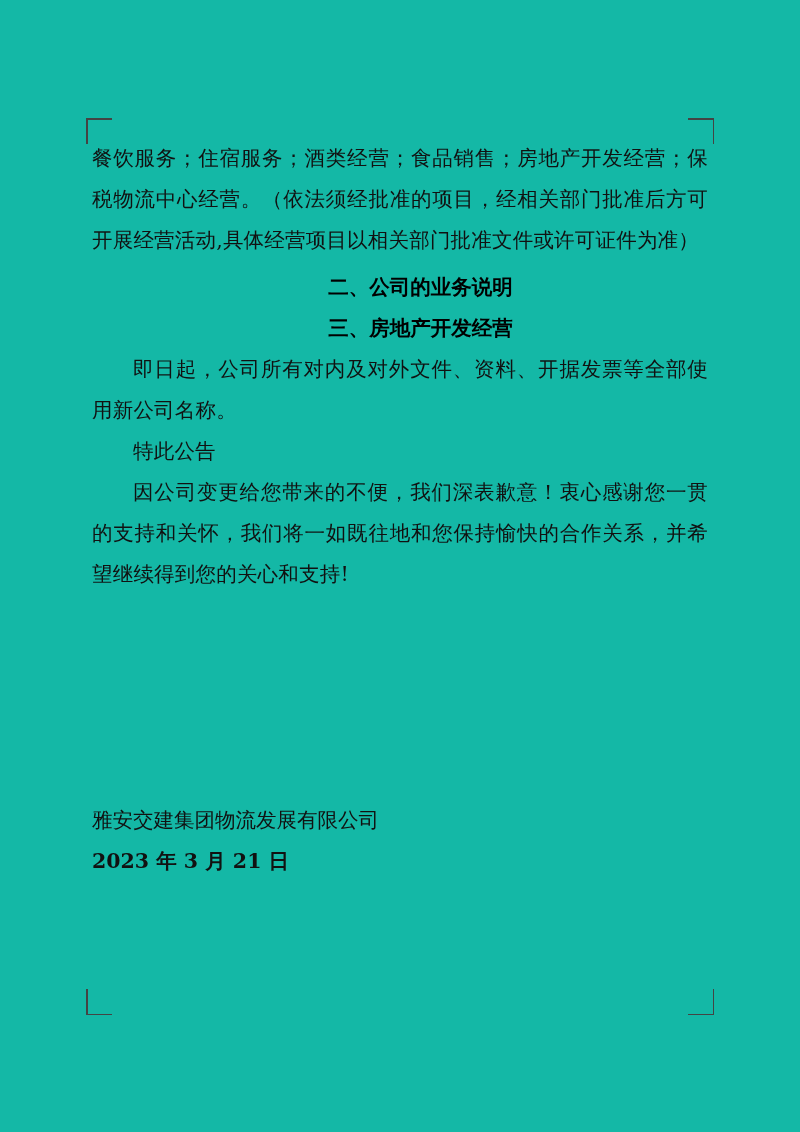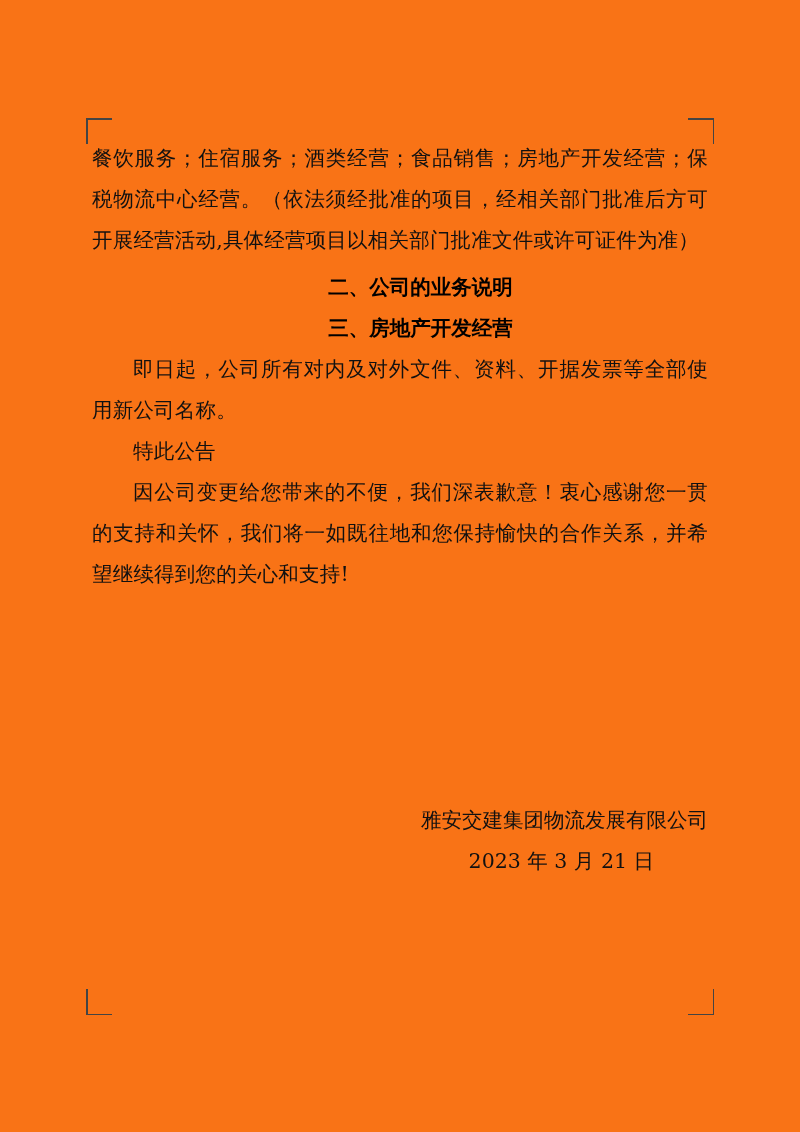--- a/index.html
+++ b/index.html
@@ -15,21 +15,21 @@
     color: #000000;
     overflow: hidden;
   }
 
   .page {
     position: absolute;
     left: 0;
     top: 0;
     width: 800px;
     height: 1132px;
-    background: #f97316;
+    background: #14b8a6;
   }
 
   
   .crop {
     position: absolute;
     width: 26px;
     height: 26px;
   }
   .crop::before,
   .crop::after {
@@ -84,33 +84,33 @@
     text-align: center;
   }
 
   .spacer-sm { height: 6px; }
 
   .signature {
     position: absolute;
     left: 92px;
     top: 800px;
     width: 616px;
-    text-align: right;
     padding-right: 6px;
   }
   .sig-line {
     font-size: 20.5px;
     line-height: 41px;
     color: #111;
   }
   .sig-date {
     font-size: 20.5px;
     line-height: 41px;
     color: #111;
     padding-right: 54px;
+    font-weight: bold;
   }
 </style>
 </head>
 <body>
 
 <div class="page">
 
   <div class="crop tl"></div>
   <div class="crop tr"></div>
   <div class="crop bl"></div>

